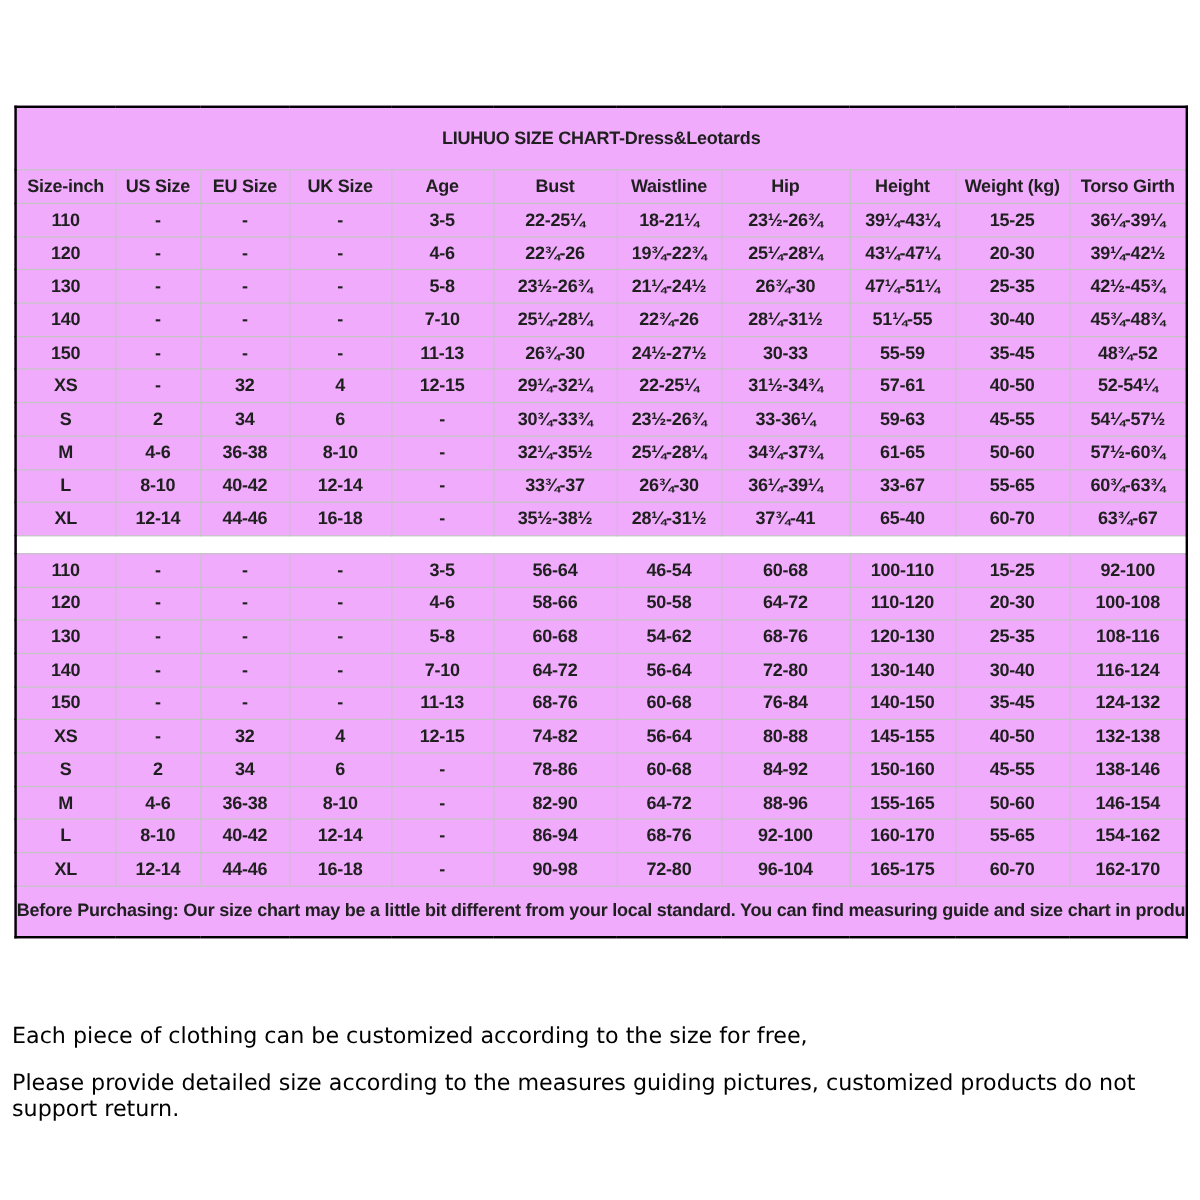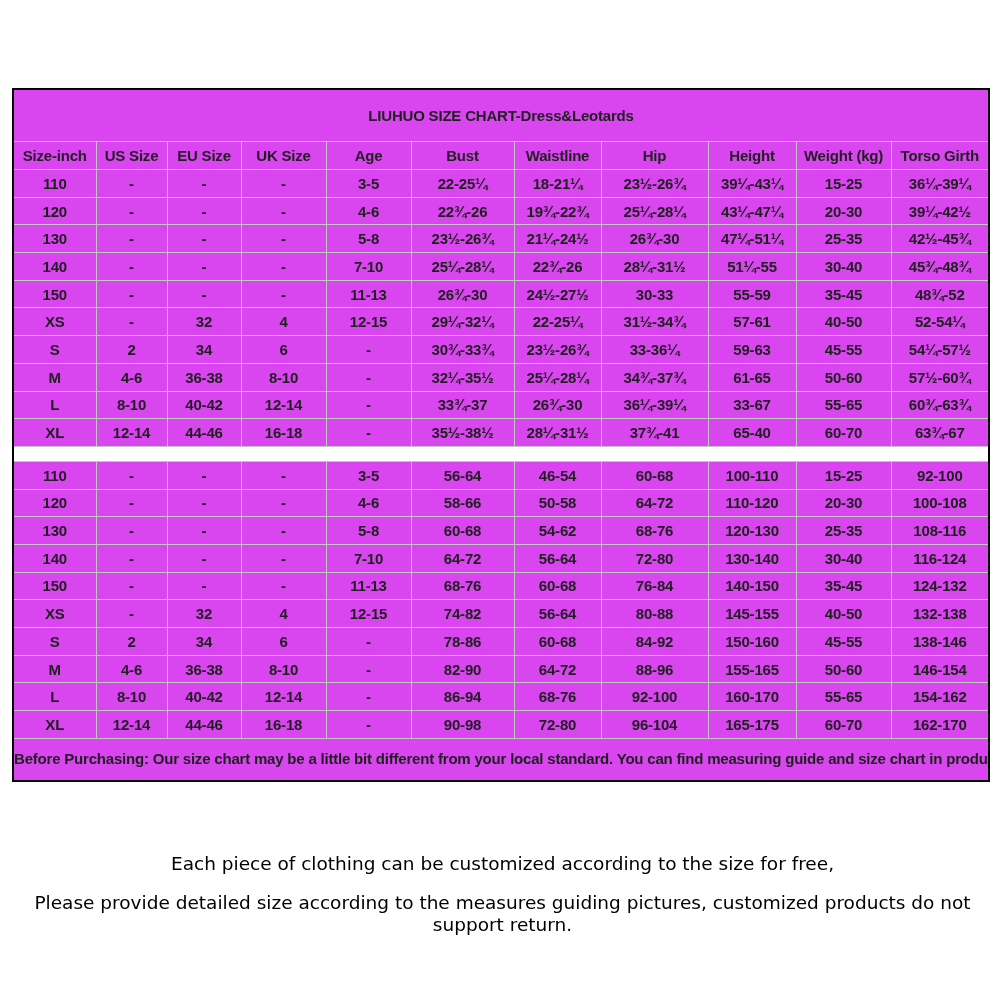--- a/index.html
+++ b/index.html
@@ -20,21 +20,21 @@
     overflow: hidden;
   }
   table.size-table {
     position: absolute;
     left: 12px;
     top: 88px;
     width: 976px;
     border-collapse: collapse;
     table-layout: fixed;
     border: 2px solid #000000;
-    background: #d946ef;
+    background: #f0abfc;
   }
   table.size-table td {
     border: 1px solid #c4c4c4;
     text-align: center;
     vertical-align: middle;
     padding: 0;
     font-weight: 700;
     font-size: 15px;
     letter-spacing: -0.2px;
     color: #1f1f1f;
@@ -81,21 +81,20 @@
     top: 853px;
     width: 985px;
     font-family: "DejaVu Sans", sans-serif;
     font-size: 18.5px;
     font-weight: 400;
     color: #000000;
   }
   .footer-text p {
     margin: 0 0 17px 0;
     line-height: 1.2;
-    text-align: center;
   }
 </style>
 </head>
 <body>
 
 <div class="page">
 
   <table class="size-table">
     <colgroup>
         <col style="width: 83px;">

